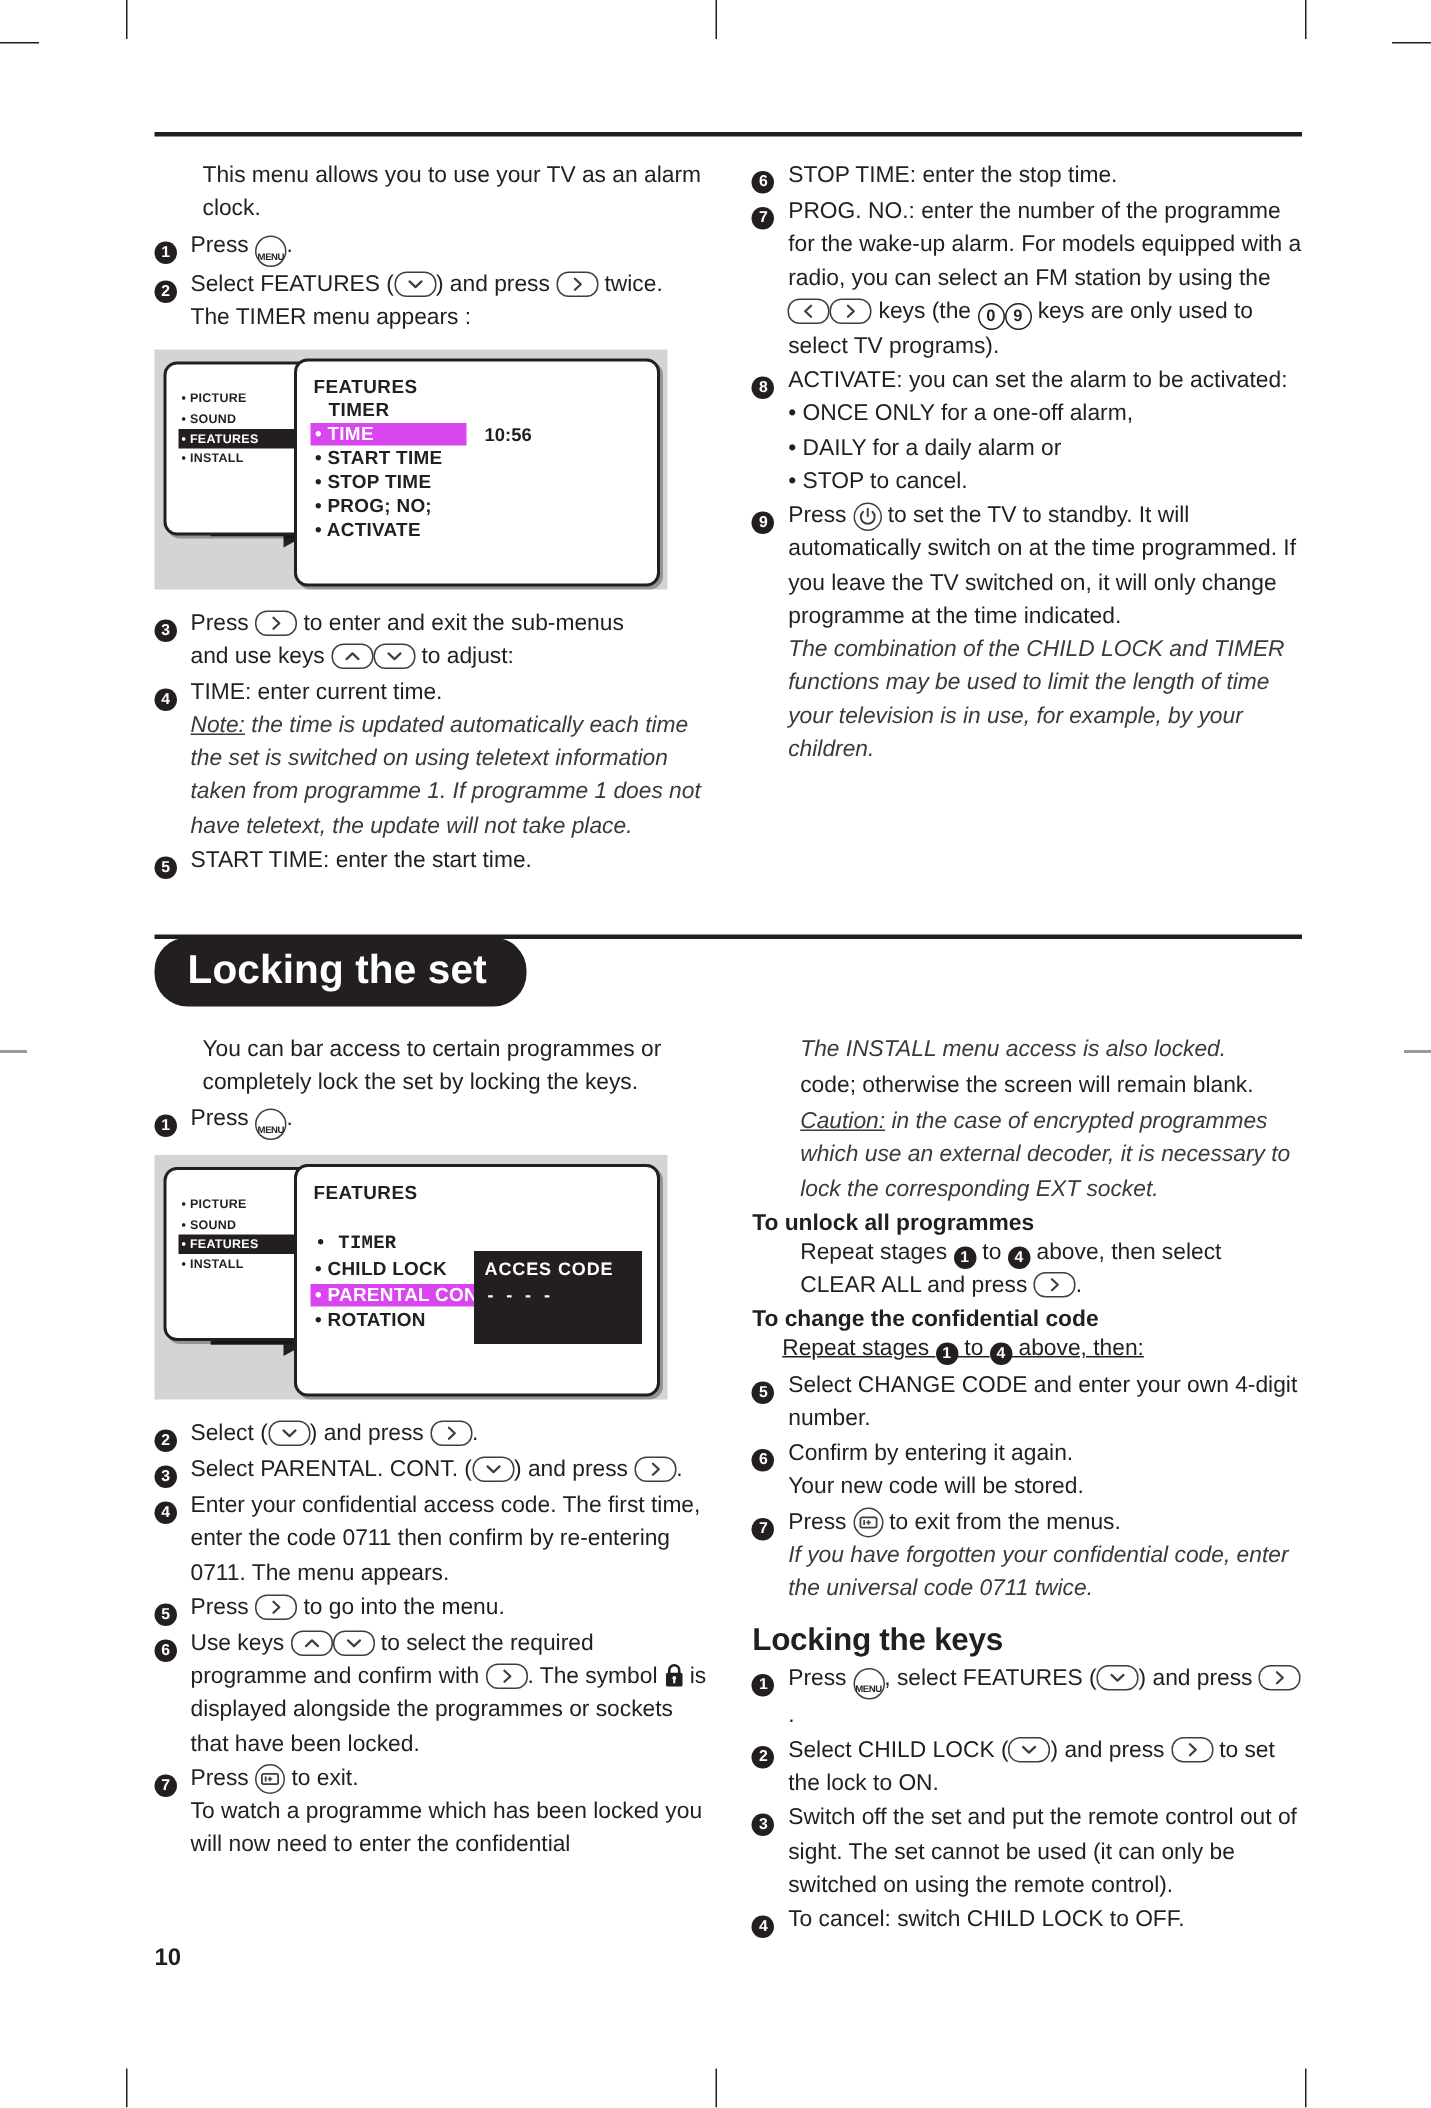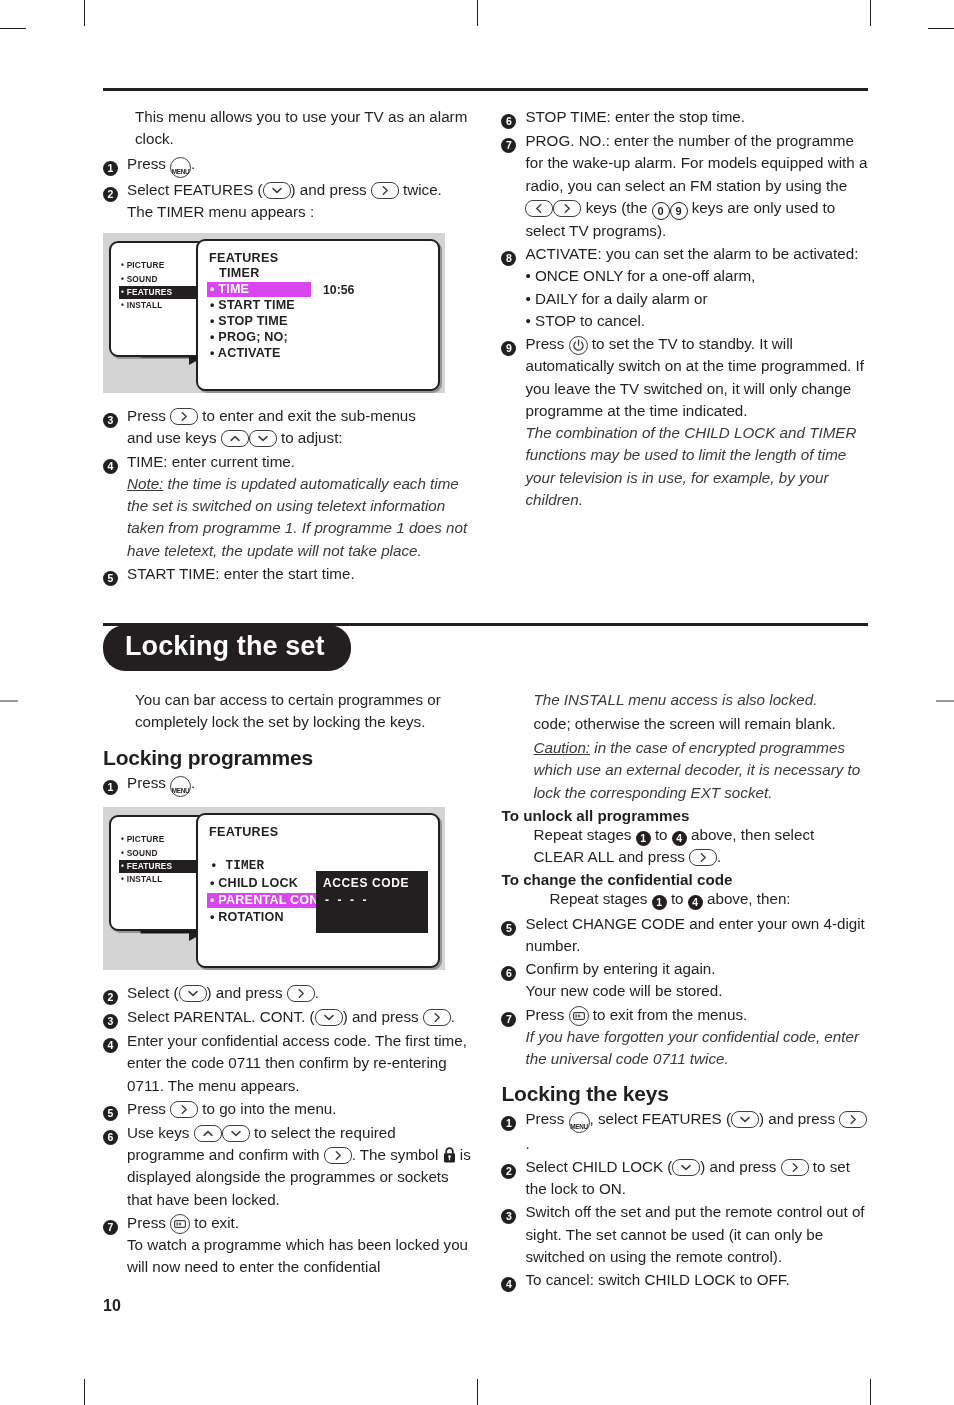--- a/index.html
+++ b/index.html
@@ -228,21 +228,20 @@
     <div class="sec-rule"></div>
     <span class="pill">Locking the set</span>
   </div>
 
   <div class="cols">
 
     <div class="col left">
 
       <p class="para indent">You can bar access to certain programmes or completely lock the set by locking the keys.</p>
 
-      <div class="subhead">Locking programmes</div>
 
       <div class="step">
         <div class="num"><span class="numcirc">1</span></div>
         <div class="body"><span>Press </span><span class="keycirc"><span class="lbl">MENU</span></span><span>.</span></div>
       </div>
 
       <div class="figure" style="height:163px;">
         <svg class="arrow" width="110" height="110" viewBox="0 0 110 110" style="left:28px;top:48px;">
           <path d="M14 6 L14 74 L64 74" fill="none" stroke="#231f20" stroke-width="9"></path>
           <path d="M58 62 L80 74 L58 86 Z" fill="#231f20"></path>
@@ -333,21 +332,21 @@
       <p class="para ital indent" style="margin-left:32px;">The INSTALL menu access is also locked.</p>
       <p class="para indent" style="margin-left:32px;">code; otherwise the screen will remain blank.</p>
       <p class="para ital indent" style="margin-left:32px;"><span style="text-decoration:underline">Caution:</span><span> in the case of encrypted programmes which use an external decoder, it is necessary to lock the corresponding EXT socket.</span></p>
 
       <div class="minihead">To unlock all programmes</div>
       <p class="para indent" style="margin-left:32px;"><span>Repeat stages </span><span class="numcirc">1</span><span> to </span><span class="numcirc">4</span><span> above, then select CLEAR ALL and press </span><span class="keyoval"><svg width="26" height="15" viewBox="0 0 26 15">
                 <path d="M11.3 3.8 L15.2 7.5 L11.3 11.2" fill="none" stroke="#3f3f3f" stroke-width="1.5" stroke-linecap="round" stroke-linejoin="round"></path>
               </svg></span><span>.</span></p>
 
       <div class="minihead">To change the confidential code</div>
-      <p class="para indent" style="margin-left:48px;"><span>Repeat stages </span><span class="numcirc">1</span><span> to </span><span class="numcirc">4</span><span> above, then:</span></p>
+      <p class="para indent" style="margin-left:20px;text-decoration:underline;"><span>Repeat stages </span><span class="numcirc">1</span><span> to </span><span class="numcirc">4</span><span> above, then:</span></p>
 
       <div class="step">
         <div class="num"><span class="numcirc">5</span></div>
         <div class="body"><span>Select CHANGE CODE and enter your own 4-digit number.</span></div>
       </div>
 
       <div class="step">
         <div class="num"><span class="numcirc">6</span></div>
         <div class="body">
           <div>Confirm by entering it again.</div>

